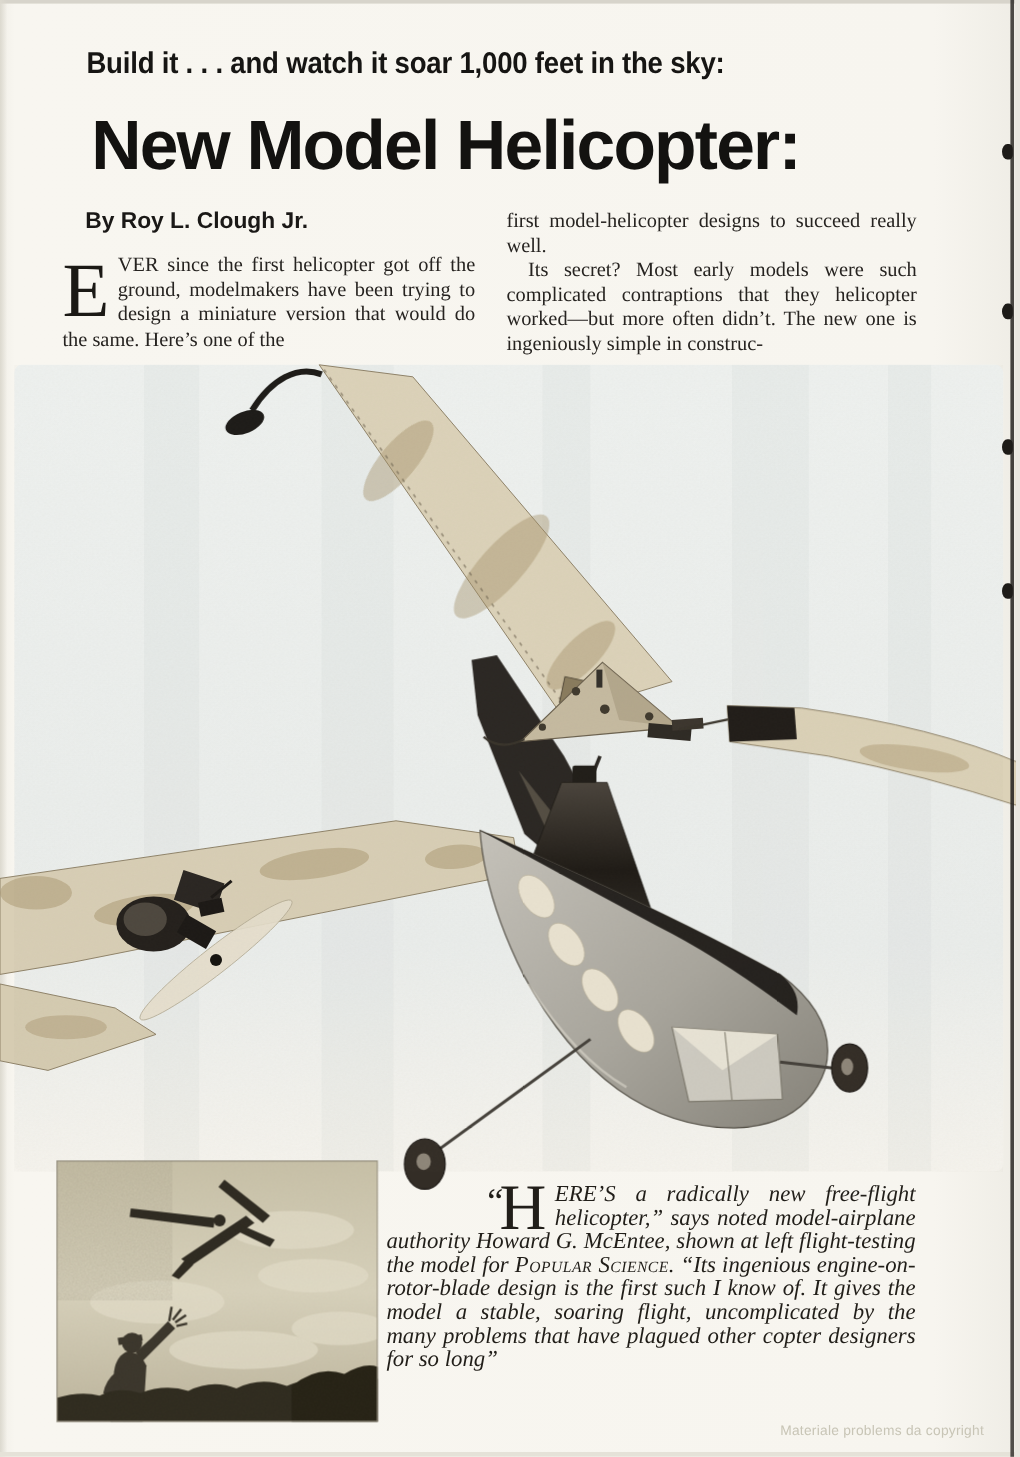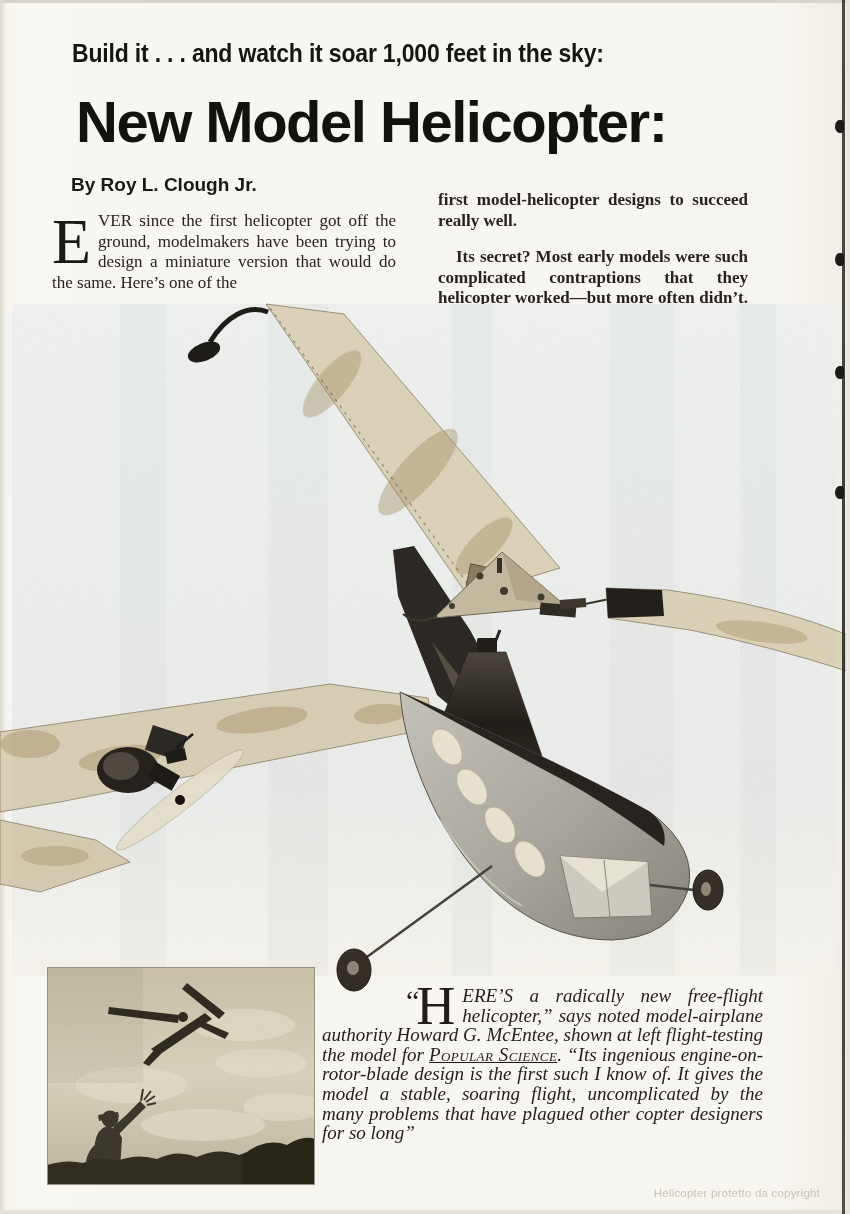--- a/index.html
+++ b/index.html
@@ -23,38 +23,38 @@
     position:absolute; left:70px; top:86px; margin:6px; white-space:nowrap;
     font:bold 58px/1.05 "Liberation Sans", sans-serif; color:#131210; letter-spacing:-1.5px;
   }
   .byline {
     position:absolute; left:71px; top:174px;
     font:bold 19px/1.2 "Liberation Sans", sans-serif; color:#1a1816;
   }
   .col { position:absolute; font:17px/20.5px "Liberation Serif", serif; text-align:justify; color:#262320; }
   .col-left { left:52px; top:211px; width:344px; }
   .col-right { left:422px; top:174px; width:342px; }
-  .col-right p { margin:16px;font-weight:bold; }
+  .col-right p { margin:0; }
   .col-right .p2 { text-indent:18px; }
   .dropcap {
     float:left; font:64px/55px "Liberation Serif", serif; color:#1b1915;
     padding:3px 7px 0 0;
   }
 
   .main-photo { position:absolute; left:0; top:300px; width:850px; height:705px; }
   .inset-photo { position:absolute; left:47px; top:967px; width:268px; height:218px; }
 
   .quote {
     position:absolute; left:322px; top:986px; width:441px;
     font:italic 19px/19.6px "Liberation Serif", serif; text-align:justify; color:#211e19;
   }
   .qwrap { float:left; margin:0 7px 0 84px; height:38px; }
   .qmark { font-style:normal; font-size:30px; line-height:30px; vertical-align:13px; letter-spacing:-3px; }
   .qcap  { font-style:normal; font-size:54px; line-height:40px; }
-  .qsc   { font-variant:small-caps; letter-spacing:.4px;text-decoration:underline; }
+  .qsc   { font-variant:small-caps; letter-spacing:.4px; }
 
   .watermark {
     position:absolute; right:26px; top:1187px;
     font:11.5px "Liberation Sans", sans-serif; color:#c8c5b6; letter-spacing:.2px;
   }
 </style>
 </head>
 <body>
 
 <div class="page">
@@ -246,21 +246,21 @@
       <path d="M196,218 L196,188 Q218,170 240,178 Q256,168 268,172 L268,218 Z" fill="#252114"></path>
     </g>
     <rect width="268" height="218" filter="url(#grainI)" opacity="0.12"></rect>
     <rect x="0.5" y="0.5" width="267" height="217" fill="none" stroke="#969080" stroke-width="1"></rect>
   </svg>
 
   <div class="quote">
     <span class="qwrap"><span class="qmark">“</span><span class="qcap">H</span></span><span>ERE’S a radically new free-flight helicopter,” says noted model-airplane authority Howard G. McEntee, shown at left flight-testing the model for </span><span class="qsc">Popular Science</span><span>. “Its ingenious engine-on-rotor-blade design is the first such I know of. It gives the model a stable, soaring flight, uncomplicated by the many problems that have plagued other copter designers for so long”</span>
   </div>
 
-  <div class="watermark">Helicopter protetto da copyright</div>
+  <div class="watermark">Materiale problems da copyright</div>
 
   <div class="edge-line"></div>
   <div class="edge-blob" style="top:120px"></div>
   <div class="edge-blob" style="top:253px"></div>
   <div class="edge-blob" style="top:366px"></div>
   <div class="edge-blob" style="top:486px"></div>
 
 </div>
 
 </body></html>

